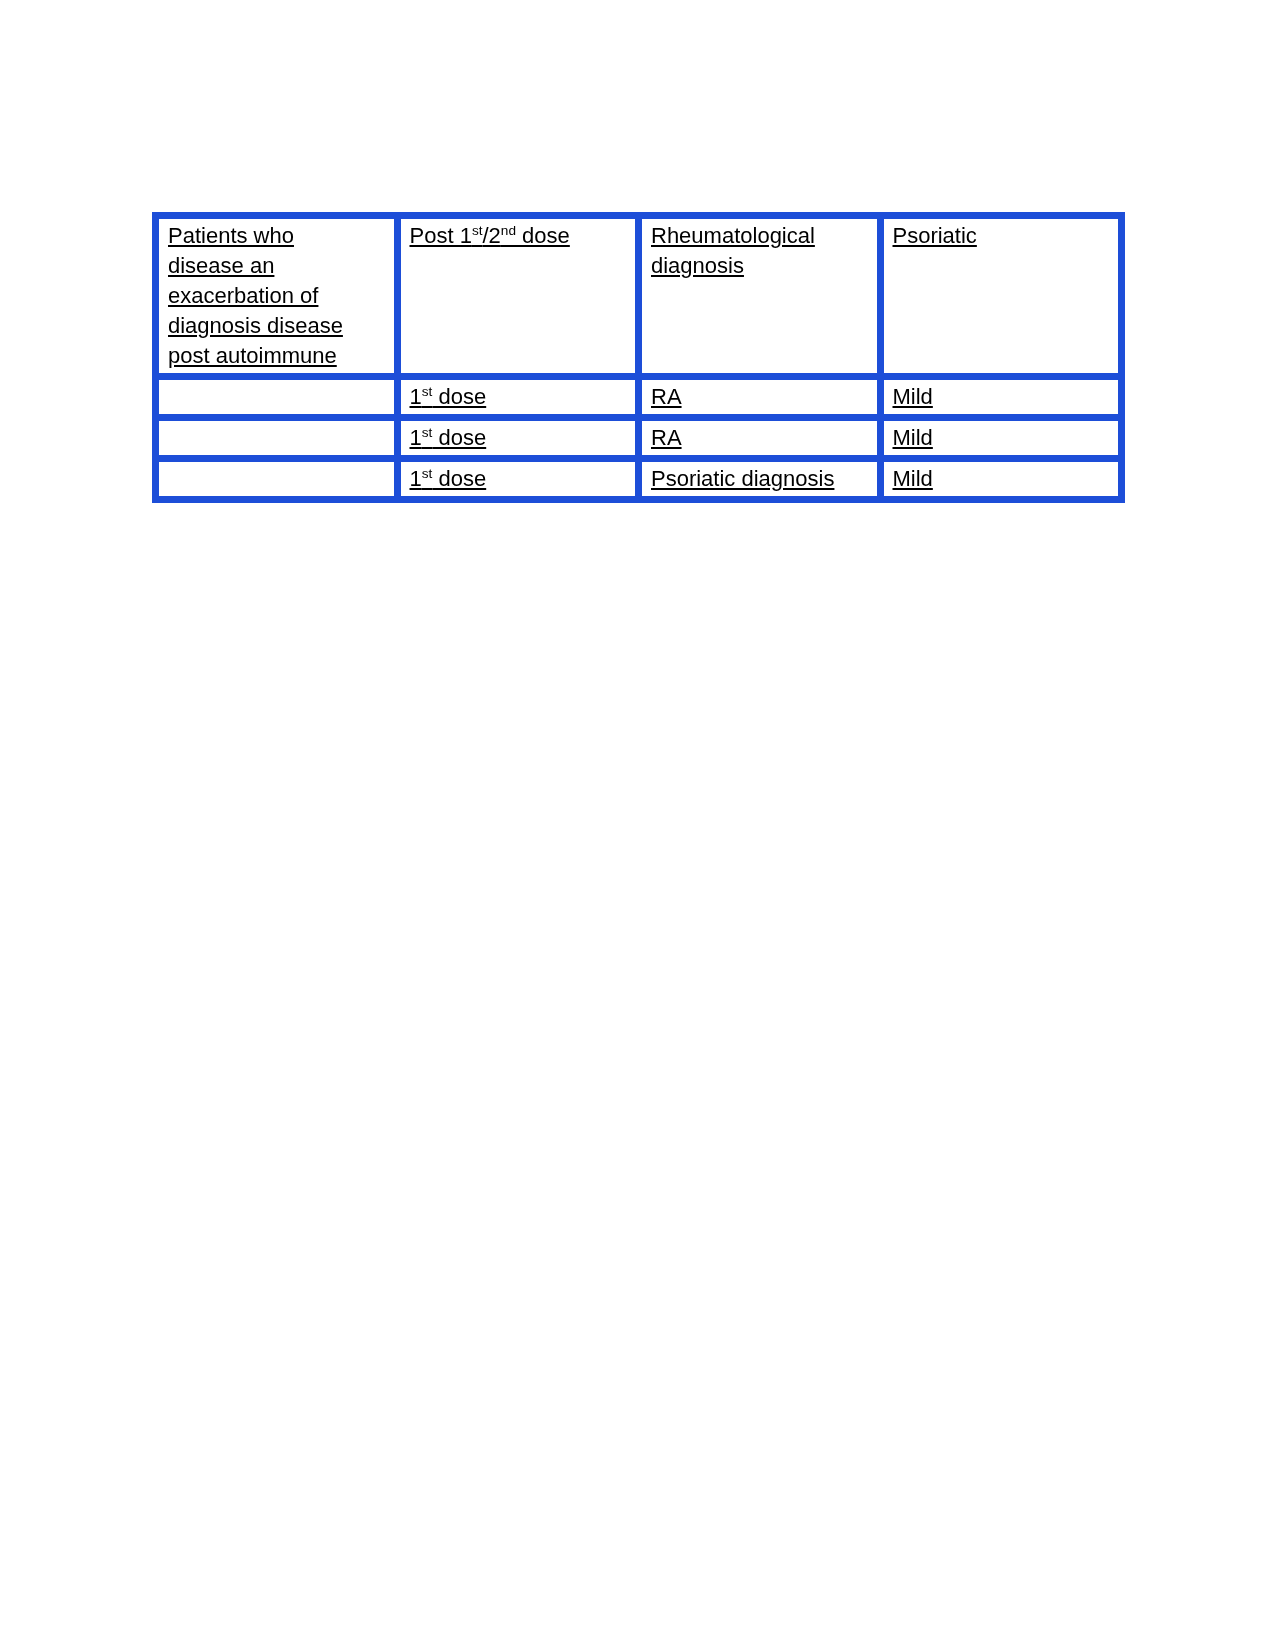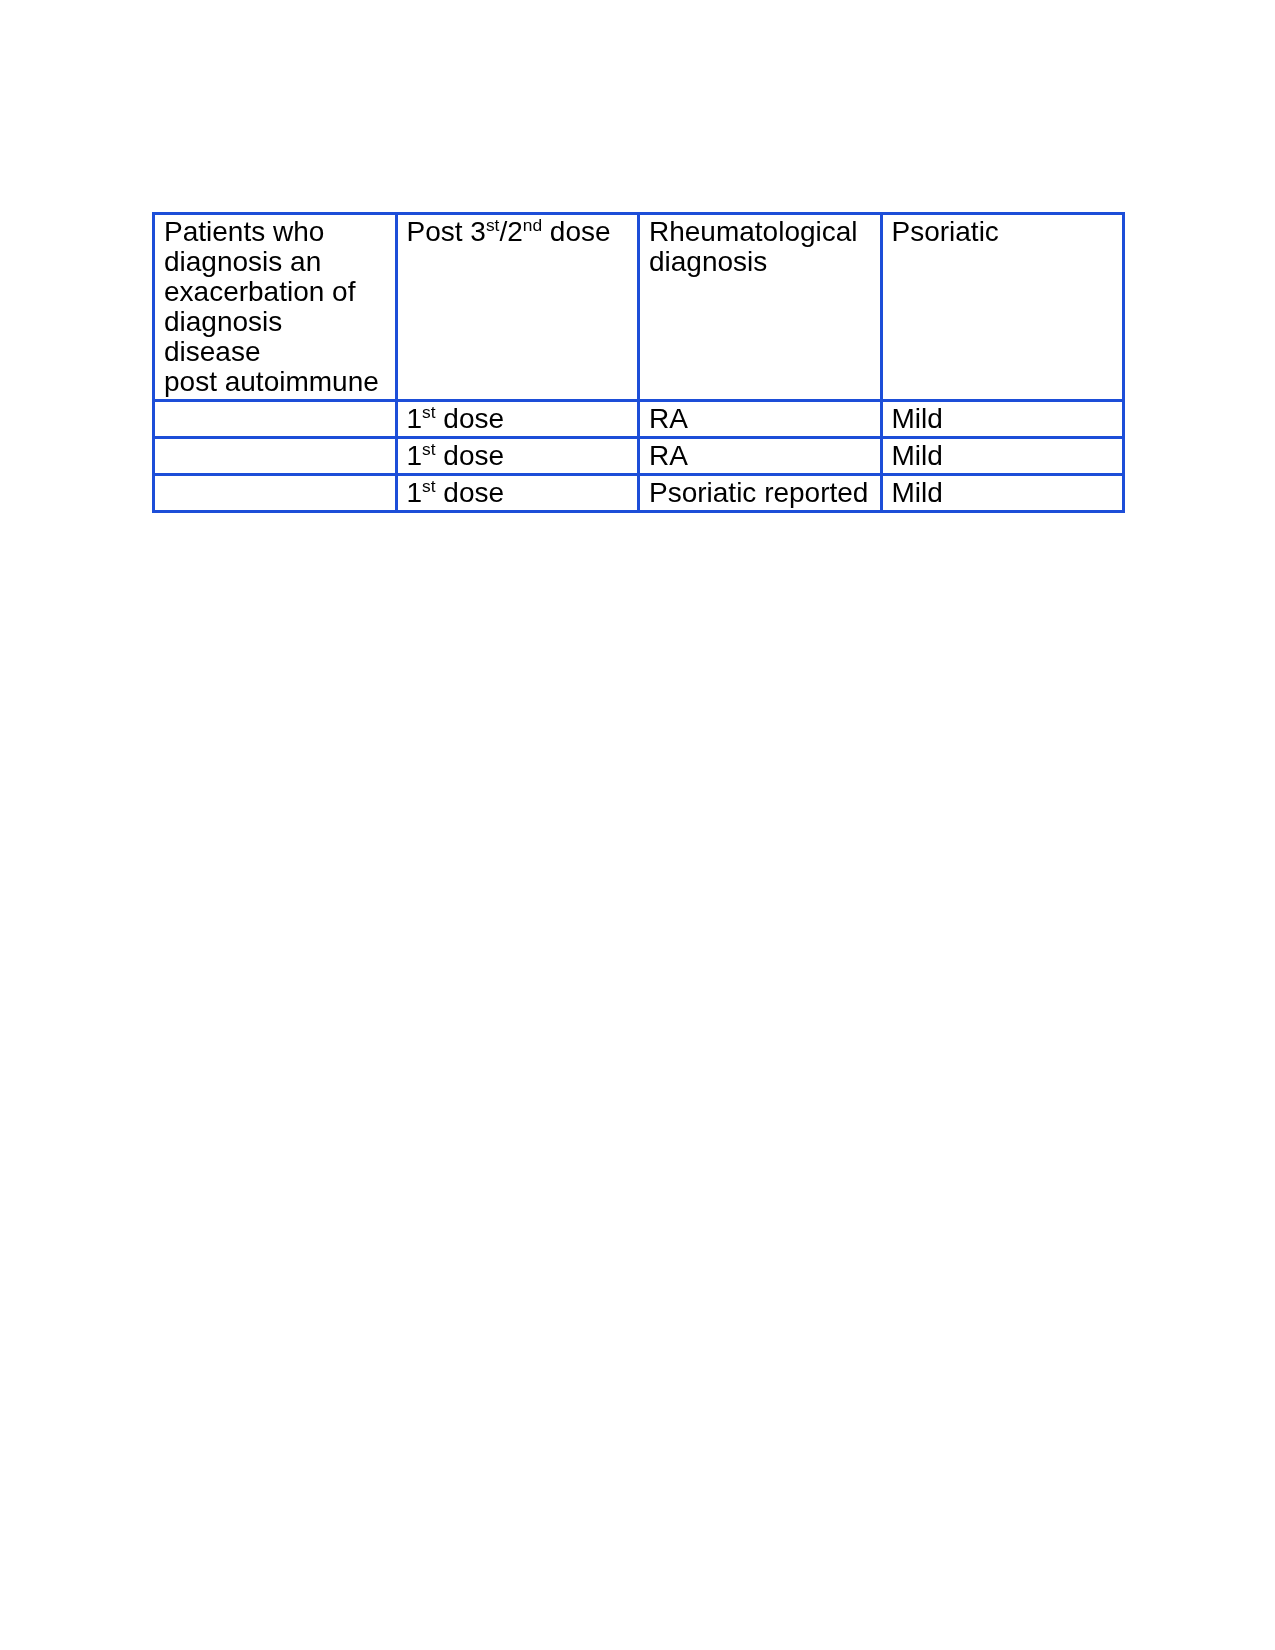--- a/index.html
+++ b/index.html
@@ -19,26 +19,27 @@
   table.doc-table {
     position: absolute;
     left: 152px;
     top: 212px;
     width: 973px;
     border-collapse: collapse;
     table-layout: fixed;
     border: 3px solid #000000;
   }
   table.doc-table td {
-    border: 3px solid #1d4ed8;
+    border: 7px solid #1d4ed8;
     vertical-align: top;
     padding: 2px 9px;
-    font-size: 28px;
+    font-size: 22px;
     line-height: 30px;
     overflow: hidden;
+    text-decoration: underline;
   }
   table.doc-table td.w25 { width: 25%; }
   tr.header-row td { height: 146px; }
   tr.data-row td { height: 28px; }
   .sup {
     font-size: 0.62em;
     vertical-align: super;
     line-height: 0;
   }
 </style>
@@ -46,26 +47,26 @@
 <body>
 
 <div class="page">
 
   <table class="doc-table">
     <tbody>
 
       <tr class="header-row">
         <td class="w25">
           <div>Patients who</div>
-          <div>diagnosis an</div>
+          <div>disease an</div>
           <div>exacerbation of</div>
           <div>diagnosis disease</div>
           <div>post autoimmune</div>
         </td>
-        <td class="w25"><span>Post 3</span><span class="sup">st</span><span>/2</span><span class="sup">nd</span><span> dose</span></td>
+        <td class="w25"><span>Post 1</span><span class="sup">st</span><span>/2</span><span class="sup">nd</span><span> dose</span></td>
         <td class="w25">Rheumatological diagnosis</td>
         <td class="w25">Psoriatic</td>
       </tr>
 
 
       <tr class="data-row">
         <td class="w25"></td>
         <td class="w25"><span>1</span><span class="sup">st</span><span> dose</span></td>
         <td class="w25">RA</td>
         <td class="w25">Mild</td>
@@ -74,20 +75,20 @@
       <tr class="data-row">
         <td class="w25"></td>
         <td class="w25"><span>1</span><span class="sup">st</span><span> dose</span></td>
         <td class="w25">RA</td>
         <td class="w25">Mild</td>
       </tr>
 
       <tr class="data-row">
         <td class="w25"></td>
         <td class="w25"><span>1</span><span class="sup">st</span><span> dose</span></td>
-        <td class="w25">Psoriatic reported</td>
+        <td class="w25">Psoriatic diagnosis</td>
         <td class="w25">Mild</td>
       </tr>
 
     </tbody>
   </table>
 
 </div>
 
 </body></html>

